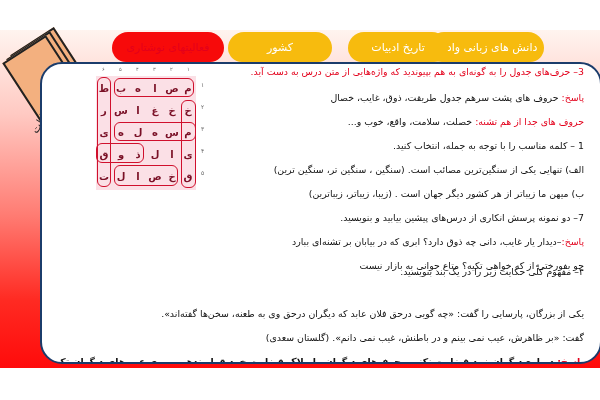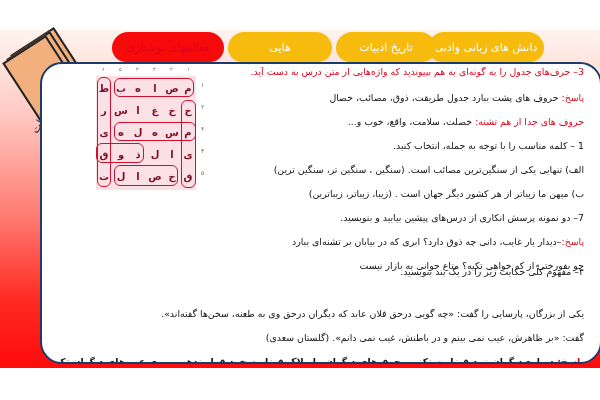--- a/index.html
+++ b/index.html
@@ -71,35 +71,35 @@
 <div class="badge-stack">
   <div class="page" style="left:30px; top:6px;"></div>
   <div class="page" style="left:26px; top:10px;"></div>
   <div class="page" style="left:22px; top:14px;"></div>
   <div class="badge-label">توضیح ایات</div>
 </div>
 
 <div class="tab yellow" style="left:428px; width:116px;">
   <span>دانش های زبانی وادبی</span>
 </div>
-<div class="tab yellow" style="left:336px; width:100px;">
+<div class="tab yellow" style="left:348px; width:100px;">
   <span>تاریخ ادبیات</span>
 </div>
 <div class="tab yellow" style="left:228px; width:104px;">
-  <span>هایی</span>
+  <span>کشور</span>
 </div>
 <div class="tab red" style="left:112px; width:112px;">
   <span>فعالیتهای نوشتاری</span>
 </div>
 
 <div class="card">
   <div class="lines">
     <div class="line red" style="top:2px;">3– حرف‌های جدول را به گونه‌ای به هم بپیوندید که واژه‌هایی از متن درس به دست آید.</div>
     <div class="line" style="top:28px;">
-      <span class="redlbl">پاسخ:</span><span> حروف های پشت ببارد جدول طریقت، ذوق، مصائب، خصال</span>
+      <span class="redlbl">پاسخ:</span><span> حروف های پشت سرهم جدول طریقت، ذوق، غایب، خصال</span>
     </div>
     <div class="line" style="top:52px;">
       <span class="redlbl">حروف های جدا از هم تشنه:</span><span> خصلت، سلامت، واقع، خوب و...</span>
     </div>
     <div class="line" style="top:76px;">1 – کلمه مناسب را با توجه به جمله، انتخاب کنید.</div>
     <div class="line" style="top:100px;">الف) تنهایی یکی از سنگین‌ترین مصائب است. (سنگین ، سنگین تر، سنگین ترین)</div>
     <div class="line" style="top:124px;">ب) میهن ما زیباتر از هر کشور دیگر جهان است . (زیبا، زیباتر، زیباترین)</div>
     <div class="line" style="top:148px;">7– دو نمونه پرسش انکاری از درس‌های پیشین بیابید و بنویسید.</div>
     <div class="line" style="top:172px;">
       <span class="redlbl">پاسخ:</span><span>–دیدار یار غایب، دانی چه ذوق دارد؟ ابری که در بیابان بر تشنه‌ای ببارد</span>

